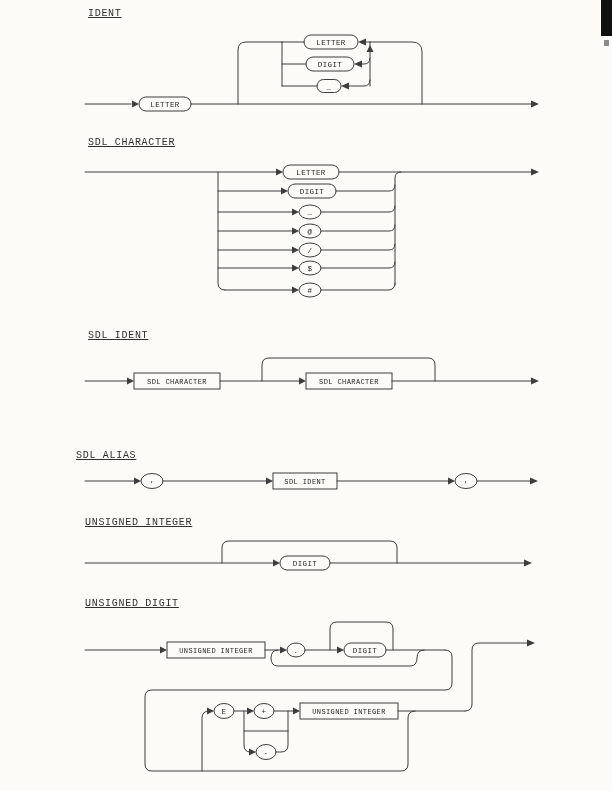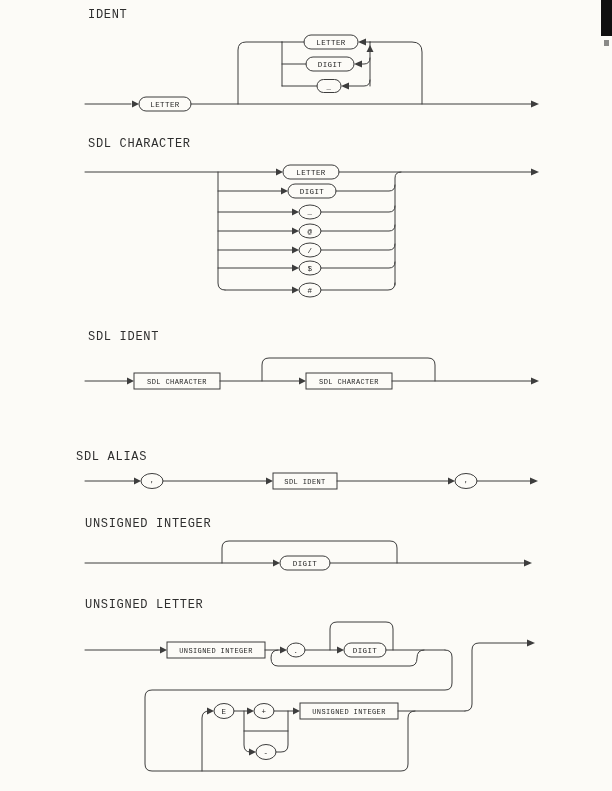--- a/index.html
+++ b/index.html
@@ -5,24 +5,25 @@
   html,body{margin:0;padding:0;background:#888;}
   .page{
     position:relative;
     width:612px;height:791px;
     background:#fcfbf7;
     overflow:hidden;
     font-family:"Liberation Mono","DejaVu Sans Mono",monospace;
   }
   .sec-title{
     position:absolute;
-    font-size:12px;
+    font-size:10px;
     letter-spacing:0.7px;
     color:#2f2f2f;
     white-space:pre;
+    text-decoration:underline;
   }
   .rails{position:absolute;left:0;top:0;}
   .ln{stroke:#3d3d3d;stroke-width:1;fill:none;stroke-linecap:round;}
   .shape{stroke:#3d3d3d;stroke-width:1;fill:none;}
   .ah{fill:#3d3d3d;stroke:none;}
   .t{font-family:"Liberation Mono","DejaVu Sans Mono",monospace;font-size:7.5px;fill:#262626;text-anchor:middle;letter-spacing:0.4px;}
   .ts{font-size:7px;}
   .artifact{position:absolute;right:0;top:0;width:11px;height:36px;background:#101010;}
   .artifact2{position:absolute;right:3px;top:40px;width:5px;height:6px;background:#8a8a88;}
 </style>
@@ -32,21 +33,21 @@
 <div class="page">
 
   <div class="artifact"></div>
   <div class="artifact2"></div>
 
   <div class="sec-title" style="left:88px;top:8px">IDENT</div>
   <div class="sec-title" style="left:88px;top:137px">SDL CHARACTER</div>
   <div class="sec-title" style="left:88px;top:330px">SDL IDENT</div>
   <div class="sec-title" style="left:76px;top:450px">SDL ALIAS</div>
   <div class="sec-title" style="left:85px;top:517px">UNSIGNED INTEGER</div>
-  <div class="sec-title" style="left:85px;top:598px">UNSIGNED LETTER</div>
+  <div class="sec-title" style="left:85px;top:598px">UNSIGNED DIGIT</div>
 
   <svg class="rails" width="612" height="791" viewBox="0 0 612 791">
 
     <g>
       <path class="ln" d="M85,104 H131"></path>
       <polygon class="ah" points="139,104 132,100.5 132,107.5"></polygon>
       <rect class="shape" x="139" y="97" width="52" height="14" rx="7"></rect>
       <text class="t" x="165" y="107">LETTER</text>
       <path class="ln" d="M191,104 H531"></path>
       <polygon class="ah" points="539,104 531,100.5 531,107.5"></polygon>

